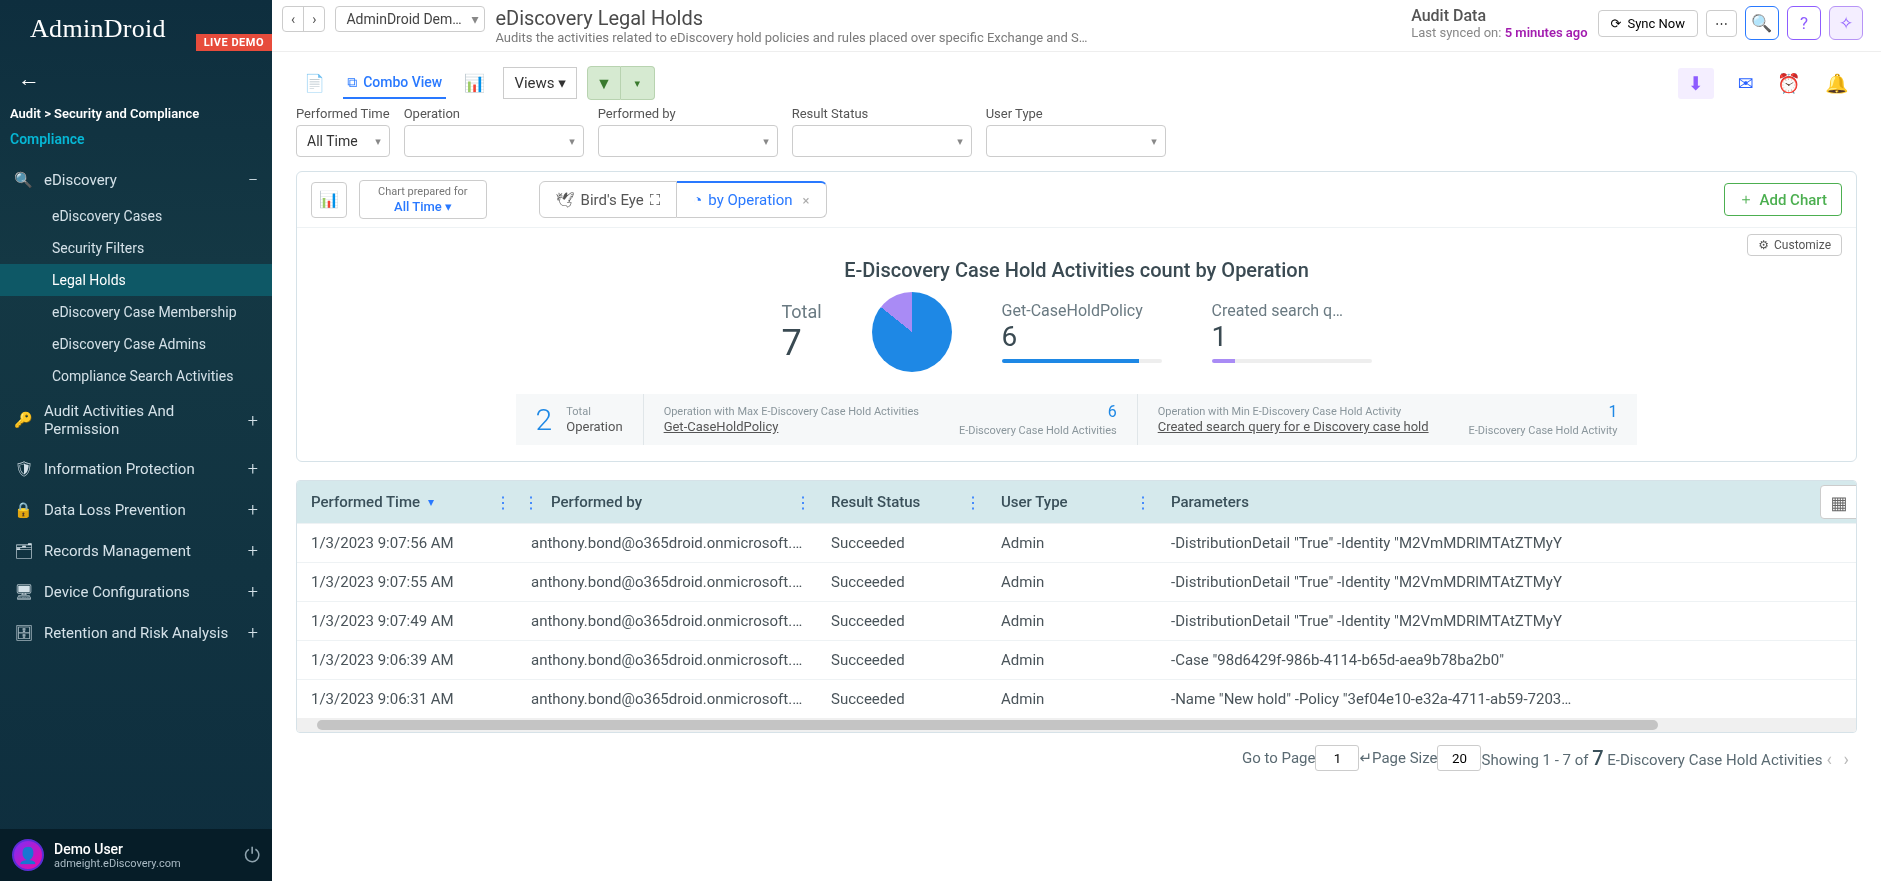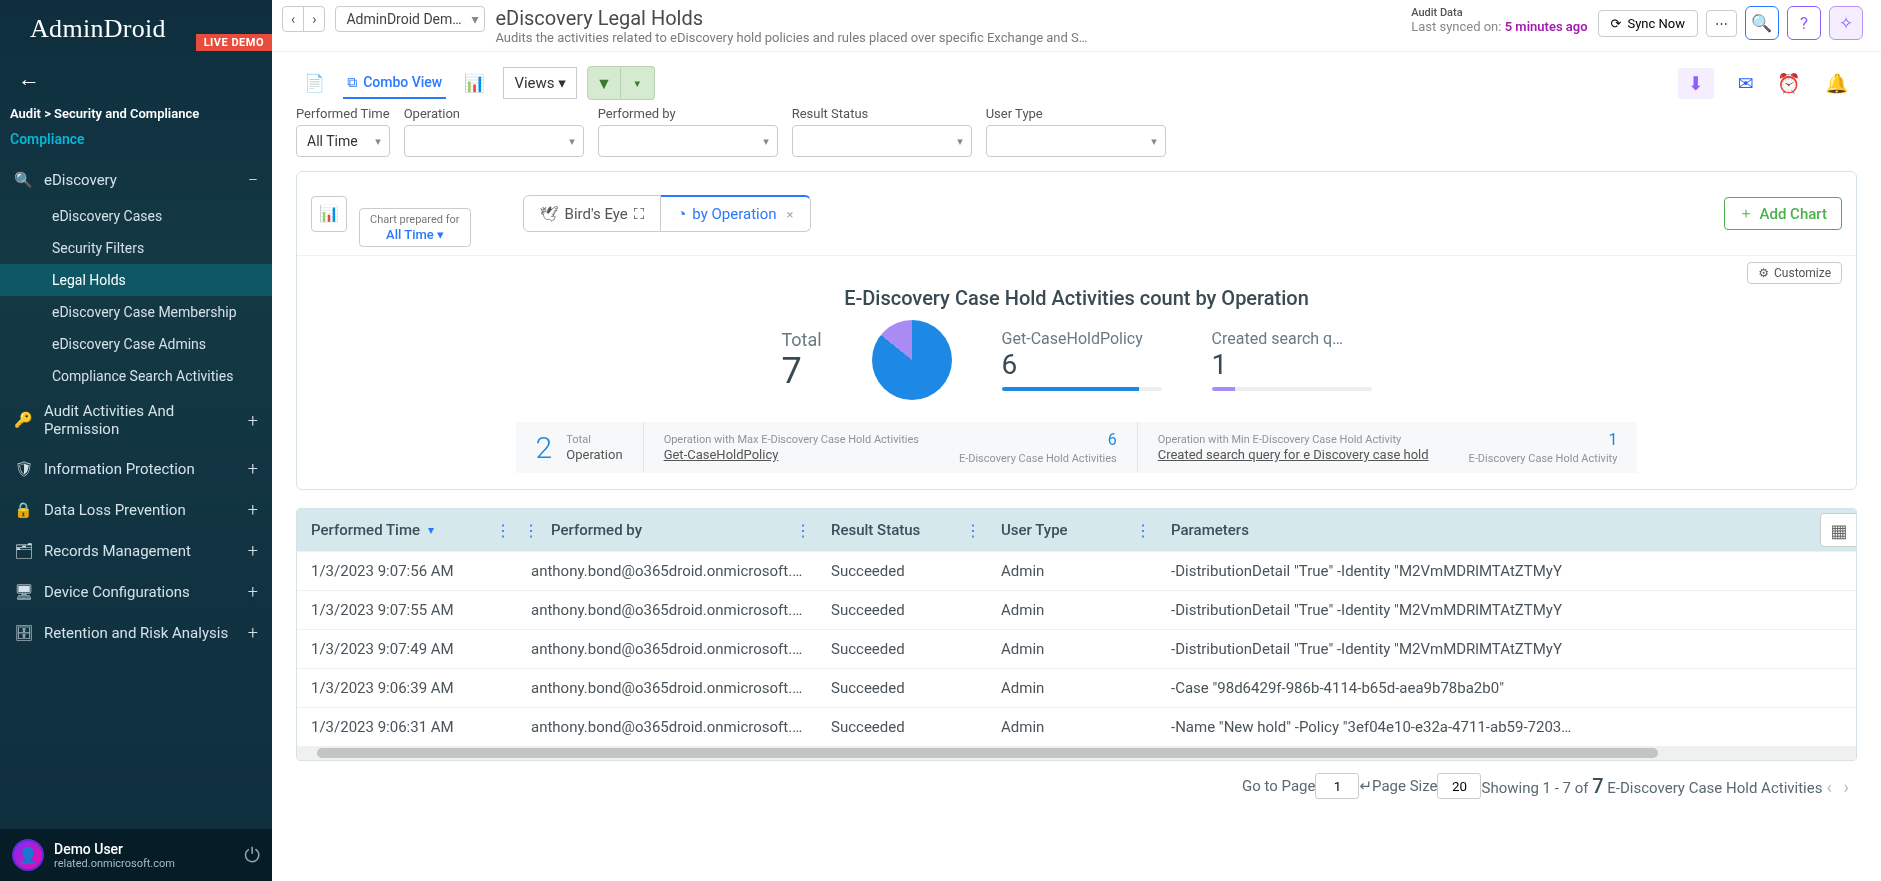--- a/index.html
+++ b/index.html
@@ -35,21 +35,21 @@
 .header { display:flex; align-items:flex-start; padding:6px 18px 6px 10px; border-bottom:1px solid #eee; gap:10px; }
 .nav-arrows { display:flex; border:1px solid #ccc; border-radius:4px; overflow:hidden; }
 .nav-arrows span { padding:4px 8px; cursor:pointer; color:#555; }
 .nav-arrows span + span { border-left:1px solid #ccc; }
 .org-dd { border:1px solid #ccc; border-radius:4px; padding:4px 22px 4px 10px; min-width:150px; position:relative; font-size:14px; color:#444; cursor:pointer; }
 .org-dd::after { content:"▾"; position:absolute; right:6px; color:#888; }
 .title-block { flex:1; min-width:0; }
 .page-title { font-size:20px; color:#4a4a4a; font-weight:400; }
 .page-sub { font-size:13px; color:#7a7a7a; white-space:nowrap; overflow:hidden; text-overflow:ellipsis; }
 .audit-block { text-align:left; margin-left:20px; }
-.audit-head { font-size:11px; color:#555; font-weight:500; }
+.audit-head { font-size:16px; color:#555; font-weight:500; }
 .audit-sub  { font-size:13px; color:#888; }
 .audit-sub b { color:#a21caf; font-weight:600; }
 .hdr-actions { display:flex; gap:8px; align-items:center; }
 .btn-outline { border:1px solid #ccc; border-radius:4px; padding:5px 12px; background:#fff; cursor:pointer; font-size:13px; display:flex; align-items:center; gap:6px; }
 .sq-btn { width:34px; height:34px; border:1.5px solid; border-radius:6px; display:flex; align-items:center; justify-content:center; cursor:pointer; font-size:17px; }
 .sq-blue   { border-color:#2979ff; color:#2979ff; }
 .sq-purple { border-color:#8e5cff; color:#8e5cff; }
 .sq-lav    { border-color:#b794f6; background:#f4eeff; color:#8e5cff; }
 
 
@@ -73,21 +73,21 @@
 .filter-row { display:flex; gap:14px; padding:2px 24px 14px; align-items:flex-end; }
 .fcol label { font-size:13px; color:#555; display:block; margin-bottom:4px; }
 .fsel { border:1px solid #ccc; border-radius:4px; height:32px; min-width:180px; padding:0 22px 0 10px; position:relative; background:#fff; cursor:pointer; display:flex; align-items:center; font-size:14px; }
 .fsel::after { content:"▾"; position:absolute; right:8px; color:#888; font-size:11px; }
 .fsel.small { min-width:90px; }
 
 
 .chart-card { margin:0 24px; border:1px solid #d6e2e8; border-radius:6px; background:#fff; }
 .cc-top { display:flex; align-items:center; padding:8px 14px; gap:12px; border-bottom:1px solid #eef2f4; flex-wrap:wrap; }
 .cc-icon-btn { border:1px solid #ccc; border-radius:4px; width:36px; height:36px; display:flex; align-items:center; justify-content:center; cursor:pointer; font-size:16px; color:#555; background:#fff; }
-.cc-prep { border:1px solid #ccc; border-radius:4px; padding:4px 10px; text-align:center; cursor:pointer;margin-top:28px; }
+.cc-prep { border:1px solid #ccc; border-radius:4px; padding:4px 18px; text-align:center; cursor:pointer; }
 .cc-prep small{ font-size:11px; color:#777; display:block; }
 .cc-prep span { font-size:13px; color:#2979ff; font-weight:500; }
 .cc-tabs { display:flex; margin-left:40px; }
 .cc-tab { border:1px solid #ccc; padding:8px 16px; display:flex; align-items:center; gap:6px; font-size:15px; cursor:pointer; background:#fff; }
 .cc-tab.bird { border-radius:6px 0 0 6px; color:#555; }
 .cc-tab.op   { border-left:none; border-top:2px solid #2979ff; color:#2979ff; border-radius:0 6px 6px 0; }
 .cc-tab .close{ color:#aaa; font-size:13px; margin-left:4px; }
 .cc-spacer{ flex:1; }
 .add-chart { border:1.5px solid #4caf50; color:#4caf50; border-radius:4px; padding:6px 14px; font-size:15px; font-weight:500; cursor:pointer; display:flex; gap:6px; align-items:center; }
 .customize-row { display:flex; justify-content:flex-end; padding:6px 14px 0; }
@@ -190,21 +190,21 @@
     <div class="nav-item">
       <span class="ni-icon">🗄</span>
       <span class="ni-label">Retention and Risk Analysis</span>
       <span class="ni-toggle">+</span>
     </div>
 
     <div class="user-footer">
       <div class="avatar">👤</div>
       <div>
         <div class="uf-name">Demo User</div>
-        <div class="uf-sub">related.onmicrosoft.com</div>
+        <div class="uf-sub">admeight.eDiscovery.com</div>
       </div>
       <span class="power-icon">⏻</span>
     </div>
   </aside>
 
   <main class="main">
 
     <div class="header">
       <div class="nav-arrows">
         <span>‹</span>

